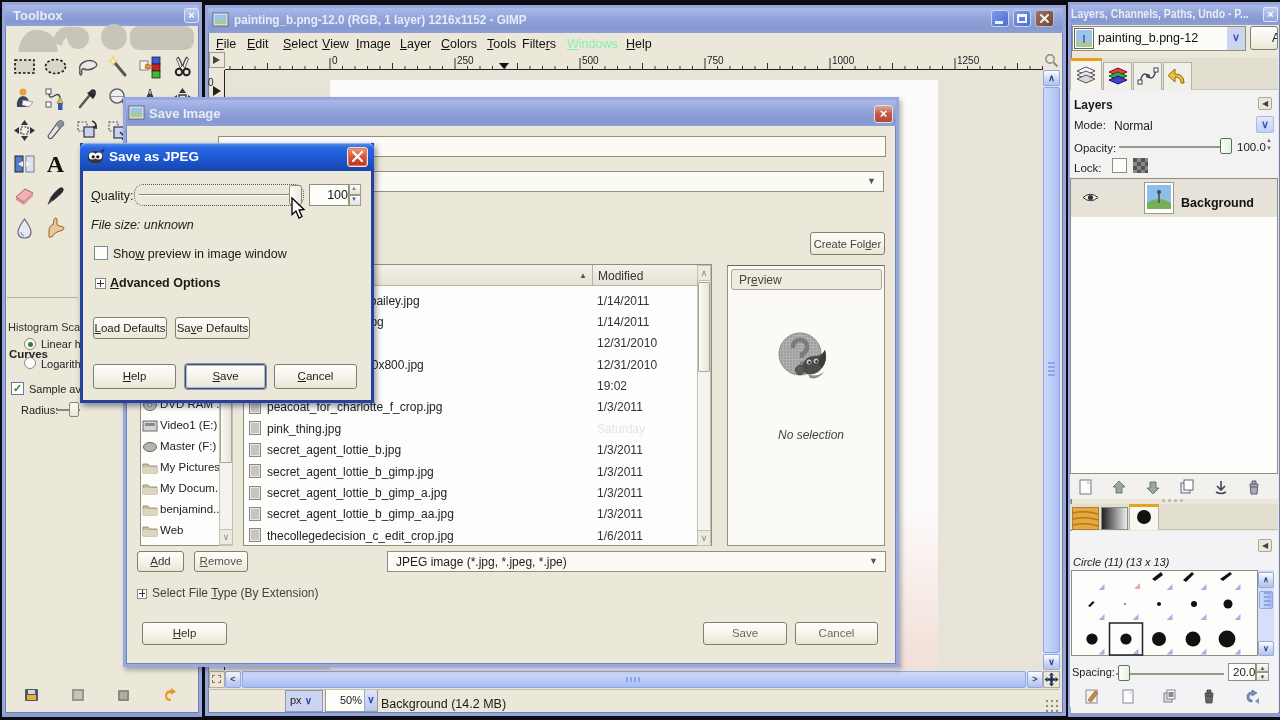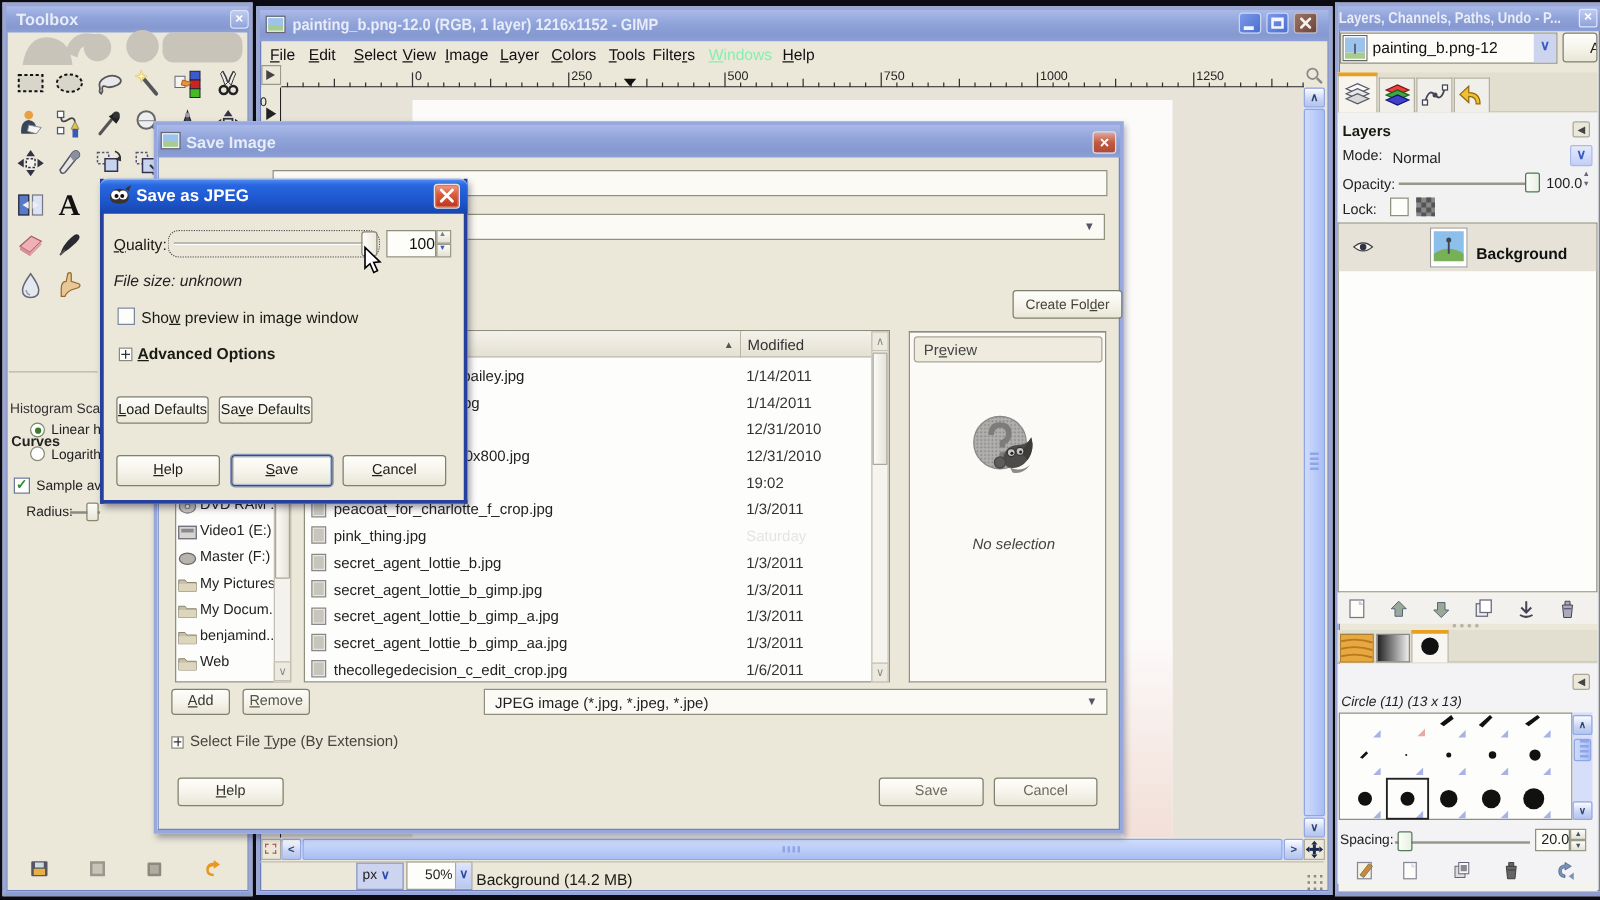--- a/index.html
+++ b/index.html
@@ -476,21 +476,21 @@
 <svg class="w" style="left:129px;top:105px;" width="16" height="16" viewBox="0 0 16 16">
 <rect x="0" y="1" width="15" height="13" fill="#eef4fa" stroke="#667"></rect>
 <rect x="1.5" y="2.5" width="12" height="7" fill="#9cc4ea"></rect>
     <rect x="1.5" y="8" width="12" height="4.5" fill="#a8cc90"></rect>
 </svg>
 <div class="w" style="left:149px;top:106px;font-weight:bold;font-size:13px;color:#e8ecf8;">Save Image</div>
 <div class="w" style="left:874px;top:105px;width:19px;height:18px;border-radius:3px;background:linear-gradient(180deg,#e0a89c,#c05a44 50%,#b04a34);border:1px solid #e8dcd8;color:#fff;font-size:13px;font-weight:bold;text-align:center;line-height:16px;">×</div>
 <div class="w" style="left:218px;top:136px;width:668px;height:21px;background:#fbfaf4;border:1px solid #90907e;"></div>
 <div class="w" style="left:140px;top:171px;width:744px;height:21px;background:#fbfaf4;border:1px solid #90907e;"></div>
 <div class="w" style="left:867px;top:176px;font-size:9px;color:#556;">▼</div>
-<div class="w btn" style="left:810px;top:232px;width:88px;height:23px;font-size:11px;"><span style="position:relative;top:5px;color:#44443a;">Create Fol<u>d</u>er</span></div>
+<div class="w btn" style="left:810px;top:232px;width:75px;height:23px;font-size:11px;"><span style="position:relative;top:5px;color:#44443a;">Create Fol<u>d</u>er</span></div>
 <div class="w" style="left:140px;top:268px;width:93px;height:278px;background:#fdfdfb;border:1px solid #8f8f7d;"></div>
 <svg class="w" style="left:143px;top:399px;" width="14" height="12" viewBox="0 0 14 12">
     <ellipse cx="7" cy="6" rx="6.5" ry="5.5" fill="#c8c4bc" stroke="#777"></ellipse>
     <circle cx="7" cy="6" r="1.8" fill="#fff" stroke="#888"></circle>
   </svg>
 <div class="w" style="left:160px;top:398px;font-size:11.5px;color:#222;white-space:nowrap;">DVD RAM ...</div>
 <svg class="w" style="left:143px;top:421px;" width="14" height="10" viewBox="0 0 14 10">
     <rect width="14" height="10" fill="#d8d5cc" stroke="#667"></rect>
     <rect x="2" y="2" width="10" height="3" fill="#889"></rect>
   </svg>

